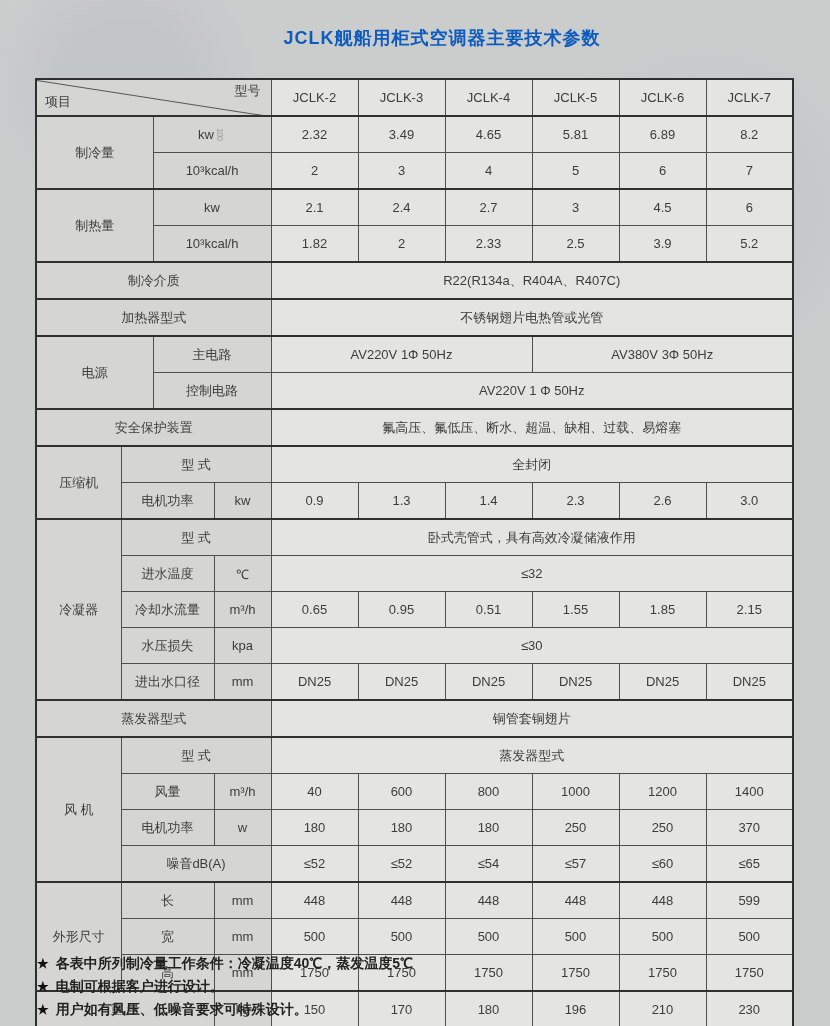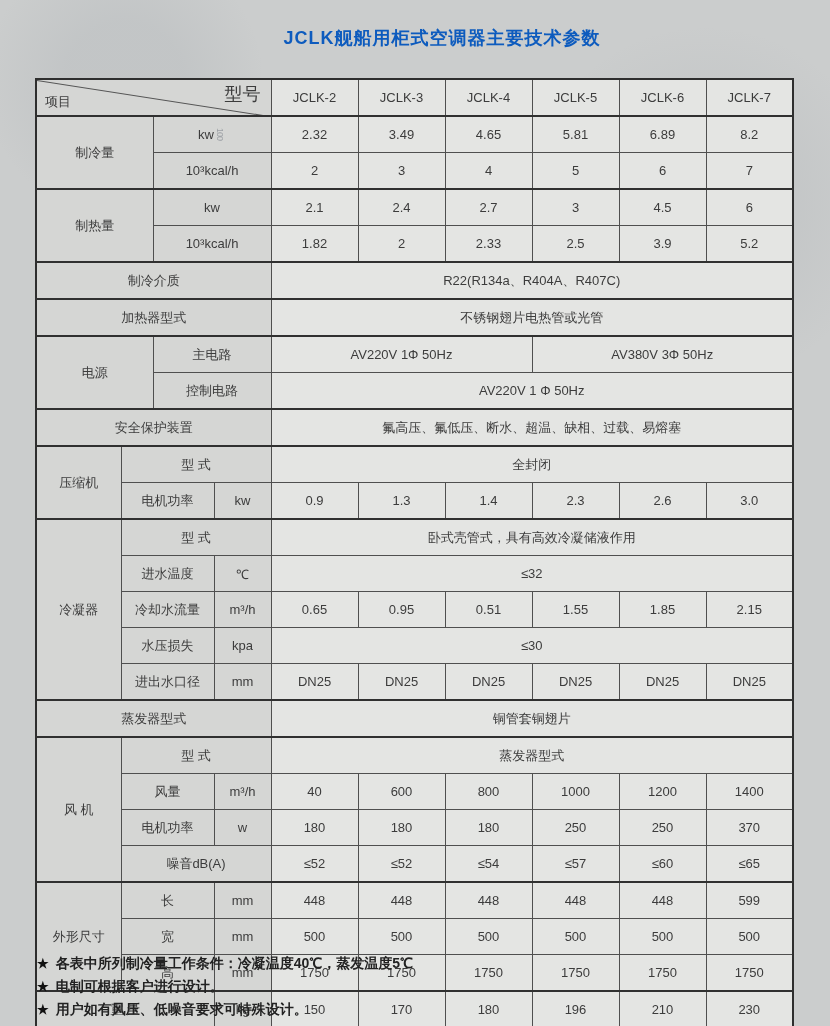--- a/index.html
+++ b/index.html
@@ -33,21 +33,21 @@
     text-align:center;vertical-align:middle;
     height:33px;padding:1px 2px;
     font-weight:normal;color:#3c3c3c;
     overflow:hidden;
   }
   tr.sec>td,tr.sec>th{border-top:2px solid #303030;}
   .lab{background:#d5d6d4;}
   .val{background:#e4e5e3;}
   .corner{position:relative;background:#d5d6d4;margin-left:16px;}
   .corner .item{position:absolute;left:8px;bottom:4px;font-size:13px;}
-  .corner .model{position:absolute;right:10px;top:2px;font-size:18px;}
+  .corner .model{position:absolute;right:10px;top:2px;font-size:13px;}
   .corner .diag{
     position:absolute;left:0;top:0;width:240px;height:1px;
     background:#555;transform-origin:0 0;transform:rotate(8.8deg);
   }
   .scribble{
     display:inline-block;transform:rotate(90deg) translateX(-2px);
     font-size:9px;color:#8a8f96;opacity:0.75;vertical-align:middle;
     letter-spacing:-1px;
   }
   .notes{position:absolute;left:37px;top:952px;width:760px;}

